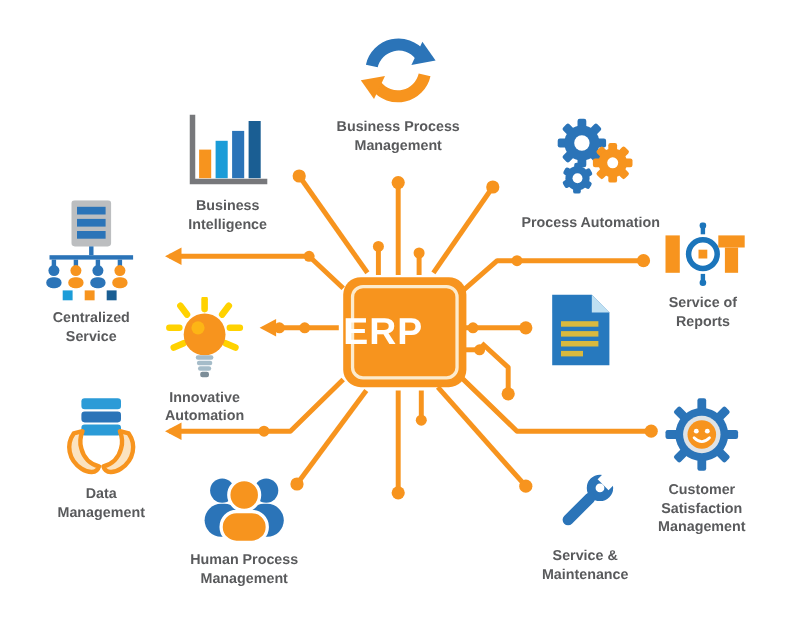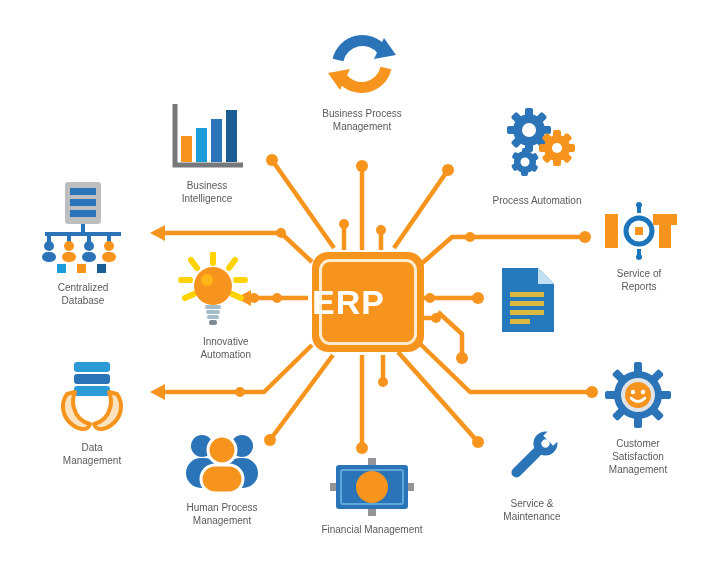--- a/index.html
+++ b/index.html
@@ -1,21 +1,21 @@
 <!DOCTYPE html>
 <html><head>
 <meta charset="utf-8">
 <style>
   html,body{margin:0;padding:0;background:#fff;}
   #canvas{position:relative;width:722px;height:572px;background:#ffffff;
           font-family:"Liberation Sans",sans-serif;overflow:hidden;}
   #traces{position:absolute;left:0;top:0;z-index:1;}
   .module{position:absolute;display:flex;flex-direction:column;align-items:center;gap:7px;z-index:2;}
   .icon{flex:0 0 auto;display:block;}
-  .label{color:#595A5C;font-size:10px;font-weight:400;line-height:1.3;text-align:center;}
+  .label{color:#595A5C;font-size:13px;font-weight:700;line-height:1.3;text-align:center;}
   .label span{display:block;white-space:nowrap;}
   .chip{position:absolute;left:312px;top:252px;width:112px;height:100px;background:#F7941E;
         border-radius:16px;display:flex;align-items:center;justify-content:flex-start;z-index:3;}
   .chip-inner{position:absolute;inset:7px;border:3px solid #FCEBCD;border-radius:11px;}
   .chip-label{position:relative;color:#ffffff;font-size:34px;font-weight:700;letter-spacing:1px;}
 </style>
 </head>
 <body>
 
 <div id="canvas">
@@ -118,25 +118,25 @@
       <circle cx="50" cy="64" r="5" fill="#2B74B8"></circle>
         <rect x="43" y="70" width="14" height="10" rx="6" fill="#2B74B8"></rect>
       <circle cx="70" cy="64" r="5" fill="#F7941E"></circle>
         <rect x="63" y="70" width="14" height="10" rx="6" fill="#F7941E"></rect>
       <rect x="18" y="82" width="9" height="9" fill="#1B9CD8"></rect>
       <rect x="38" y="82" width="9" height="9" fill="#F7941E"></rect>
       <rect x="58" y="82" width="9" height="9" fill="#1A5E93"></rect>
     </svg>
     <div class="label">
       <span>Centralized</span>
-      <span>Database</span>
-    </div>
-  </div>
-
-  <div class="module" style="left:121px;top:252px;width:130px;align-items:flex-end;">
+      <span>Service</span>
+    </div>
+  </div>
+
+  <div class="module" style="left:121px;top:270px;width:130px;">
     <svg class="icon" width="76" height="76" viewBox="0 0 76 76">
       <g stroke="#FFD200" stroke-width="6" stroke-linecap="round">
         <line x1="38" y1="2" x2="38" y2="11"></line>
         <line x1="16" y1="8" x2="22" y2="16"></line>
         <line x1="60" y1="8" x2="54" y2="16"></line>
         <line x1="6" y1="28" x2="15" y2="28"></line>
         <line x1="70" y1="28" x2="61" y2="28"></line>
         <line x1="10" y1="46" x2="19" y2="42"></line>
         <line x1="66" y1="46" x2="57" y2="42"></line>
       </g>
@@ -175,32 +175,20 @@
       <rect x="43" y="28" width="33" height="30" rx="15" fill="#2B74B8"></rect>
       <circle cx="40" cy="20" r="14" fill="#F7941E" stroke="#ffffff" stroke-width="3"></circle>
       <rect x="19" y="35" width="42" height="28" rx="14" fill="#F7941E" stroke="#ffffff" stroke-width="3"></rect>
     </svg>
     <div class="label">
       <span>Human Process</span>
       <span>Management</span>
     </div>
   </div>
 
-  <div class="module" style="left:287px;top:458px;width:170px;">
-    <svg class="icon" width="84" height="58" viewBox="0 0 84 58">
-      <rect x="38" y="0" width="8" height="58" fill="#939598"></rect>
-      <rect x="0" y="25" width="84" height="8" fill="#939598"></rect>
-      <rect x="6" y="7" width="72" height="44" rx="3" fill="#2B74B8"></rect>
-      <rect x="11" y="12" width="62" height="34" rx="2" fill="none" stroke="#5FA8DC" stroke-width="2"></rect>
-      <circle cx="42" cy="29" r="16" fill="#F7941E"></circle>
-    </svg>
-    <div class="label">
-      <span>Financial Management</span>
-    </div>
-  </div>
 
   <div class="module" style="left:462px;top:424px;width:140px;">
     <svg class="icon" width="66" height="66" viewBox="0 0 66 66">
       <g transform="rotate(45 33 33)">
         <circle cx="33" cy="14" r="12" fill="#2B74B8"></circle>
         <rect x="26" y="-4" width="14" height="14" fill="#ffffff"></rect>
         <circle cx="33" cy="14" r="4" fill="#ffffff"></circle>
         <rect x="28" y="22" width="10" height="38" rx="5" fill="#2B74B8"></rect>
       </g>
     </svg>

